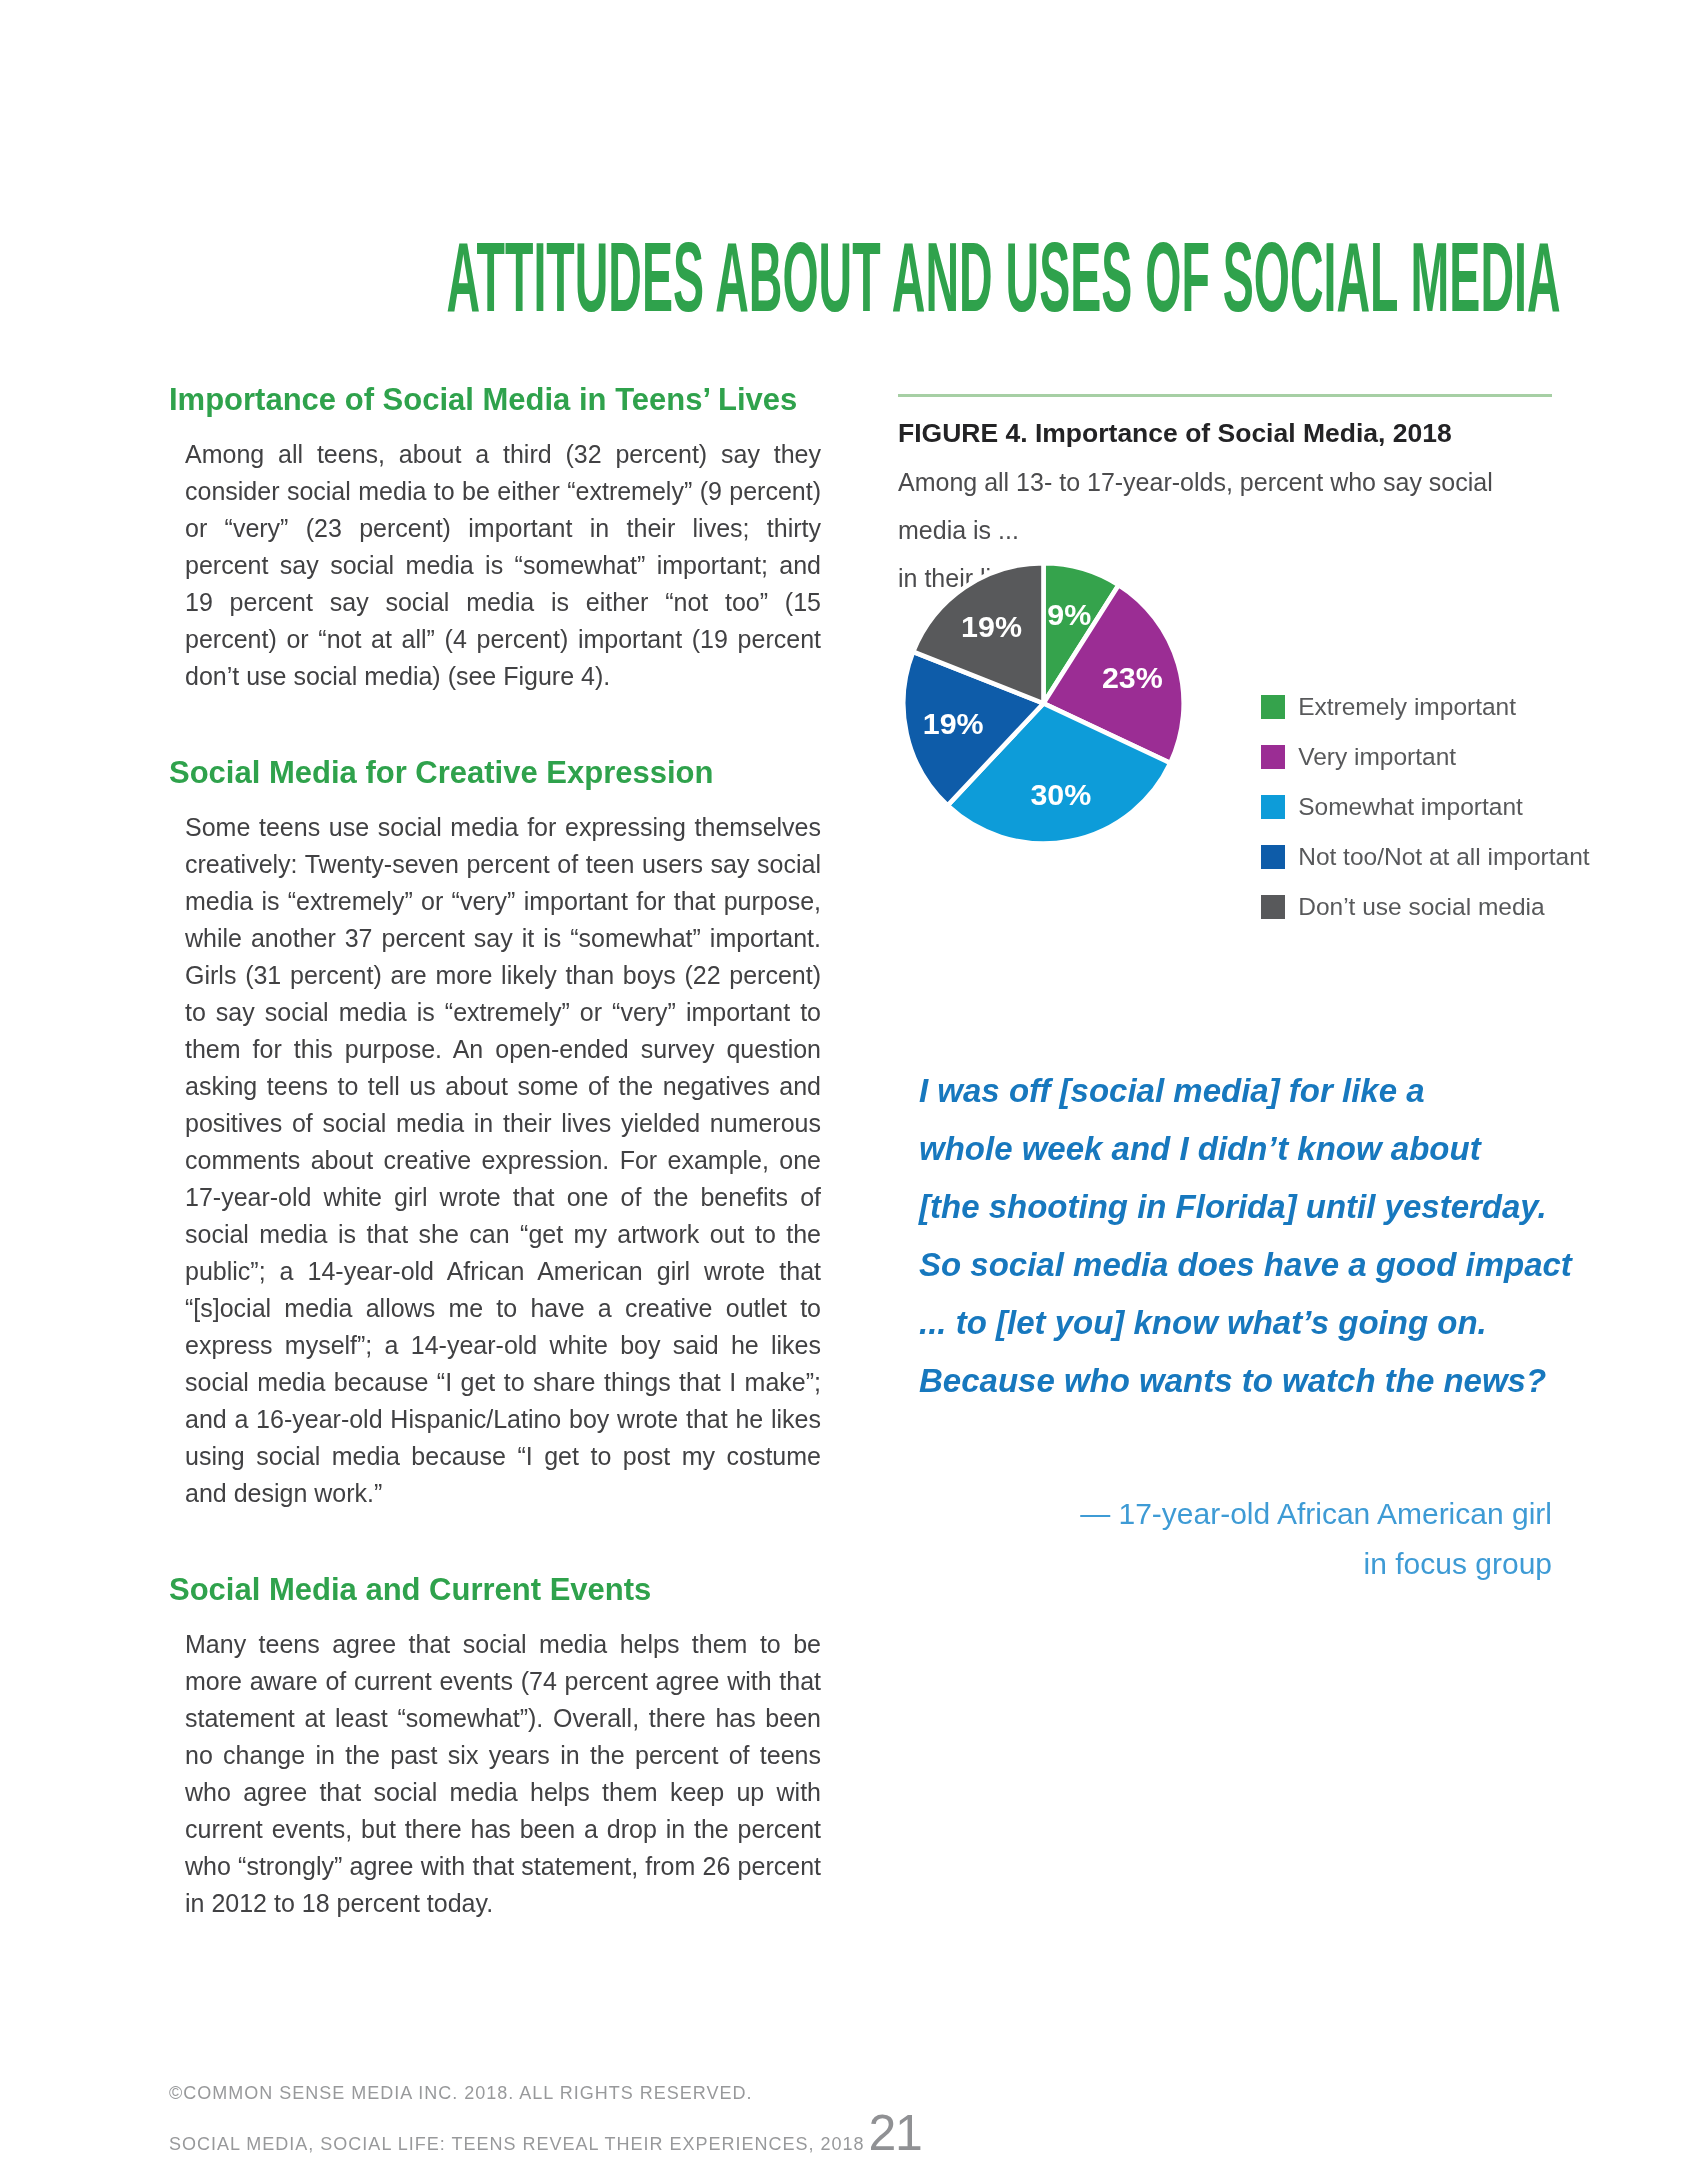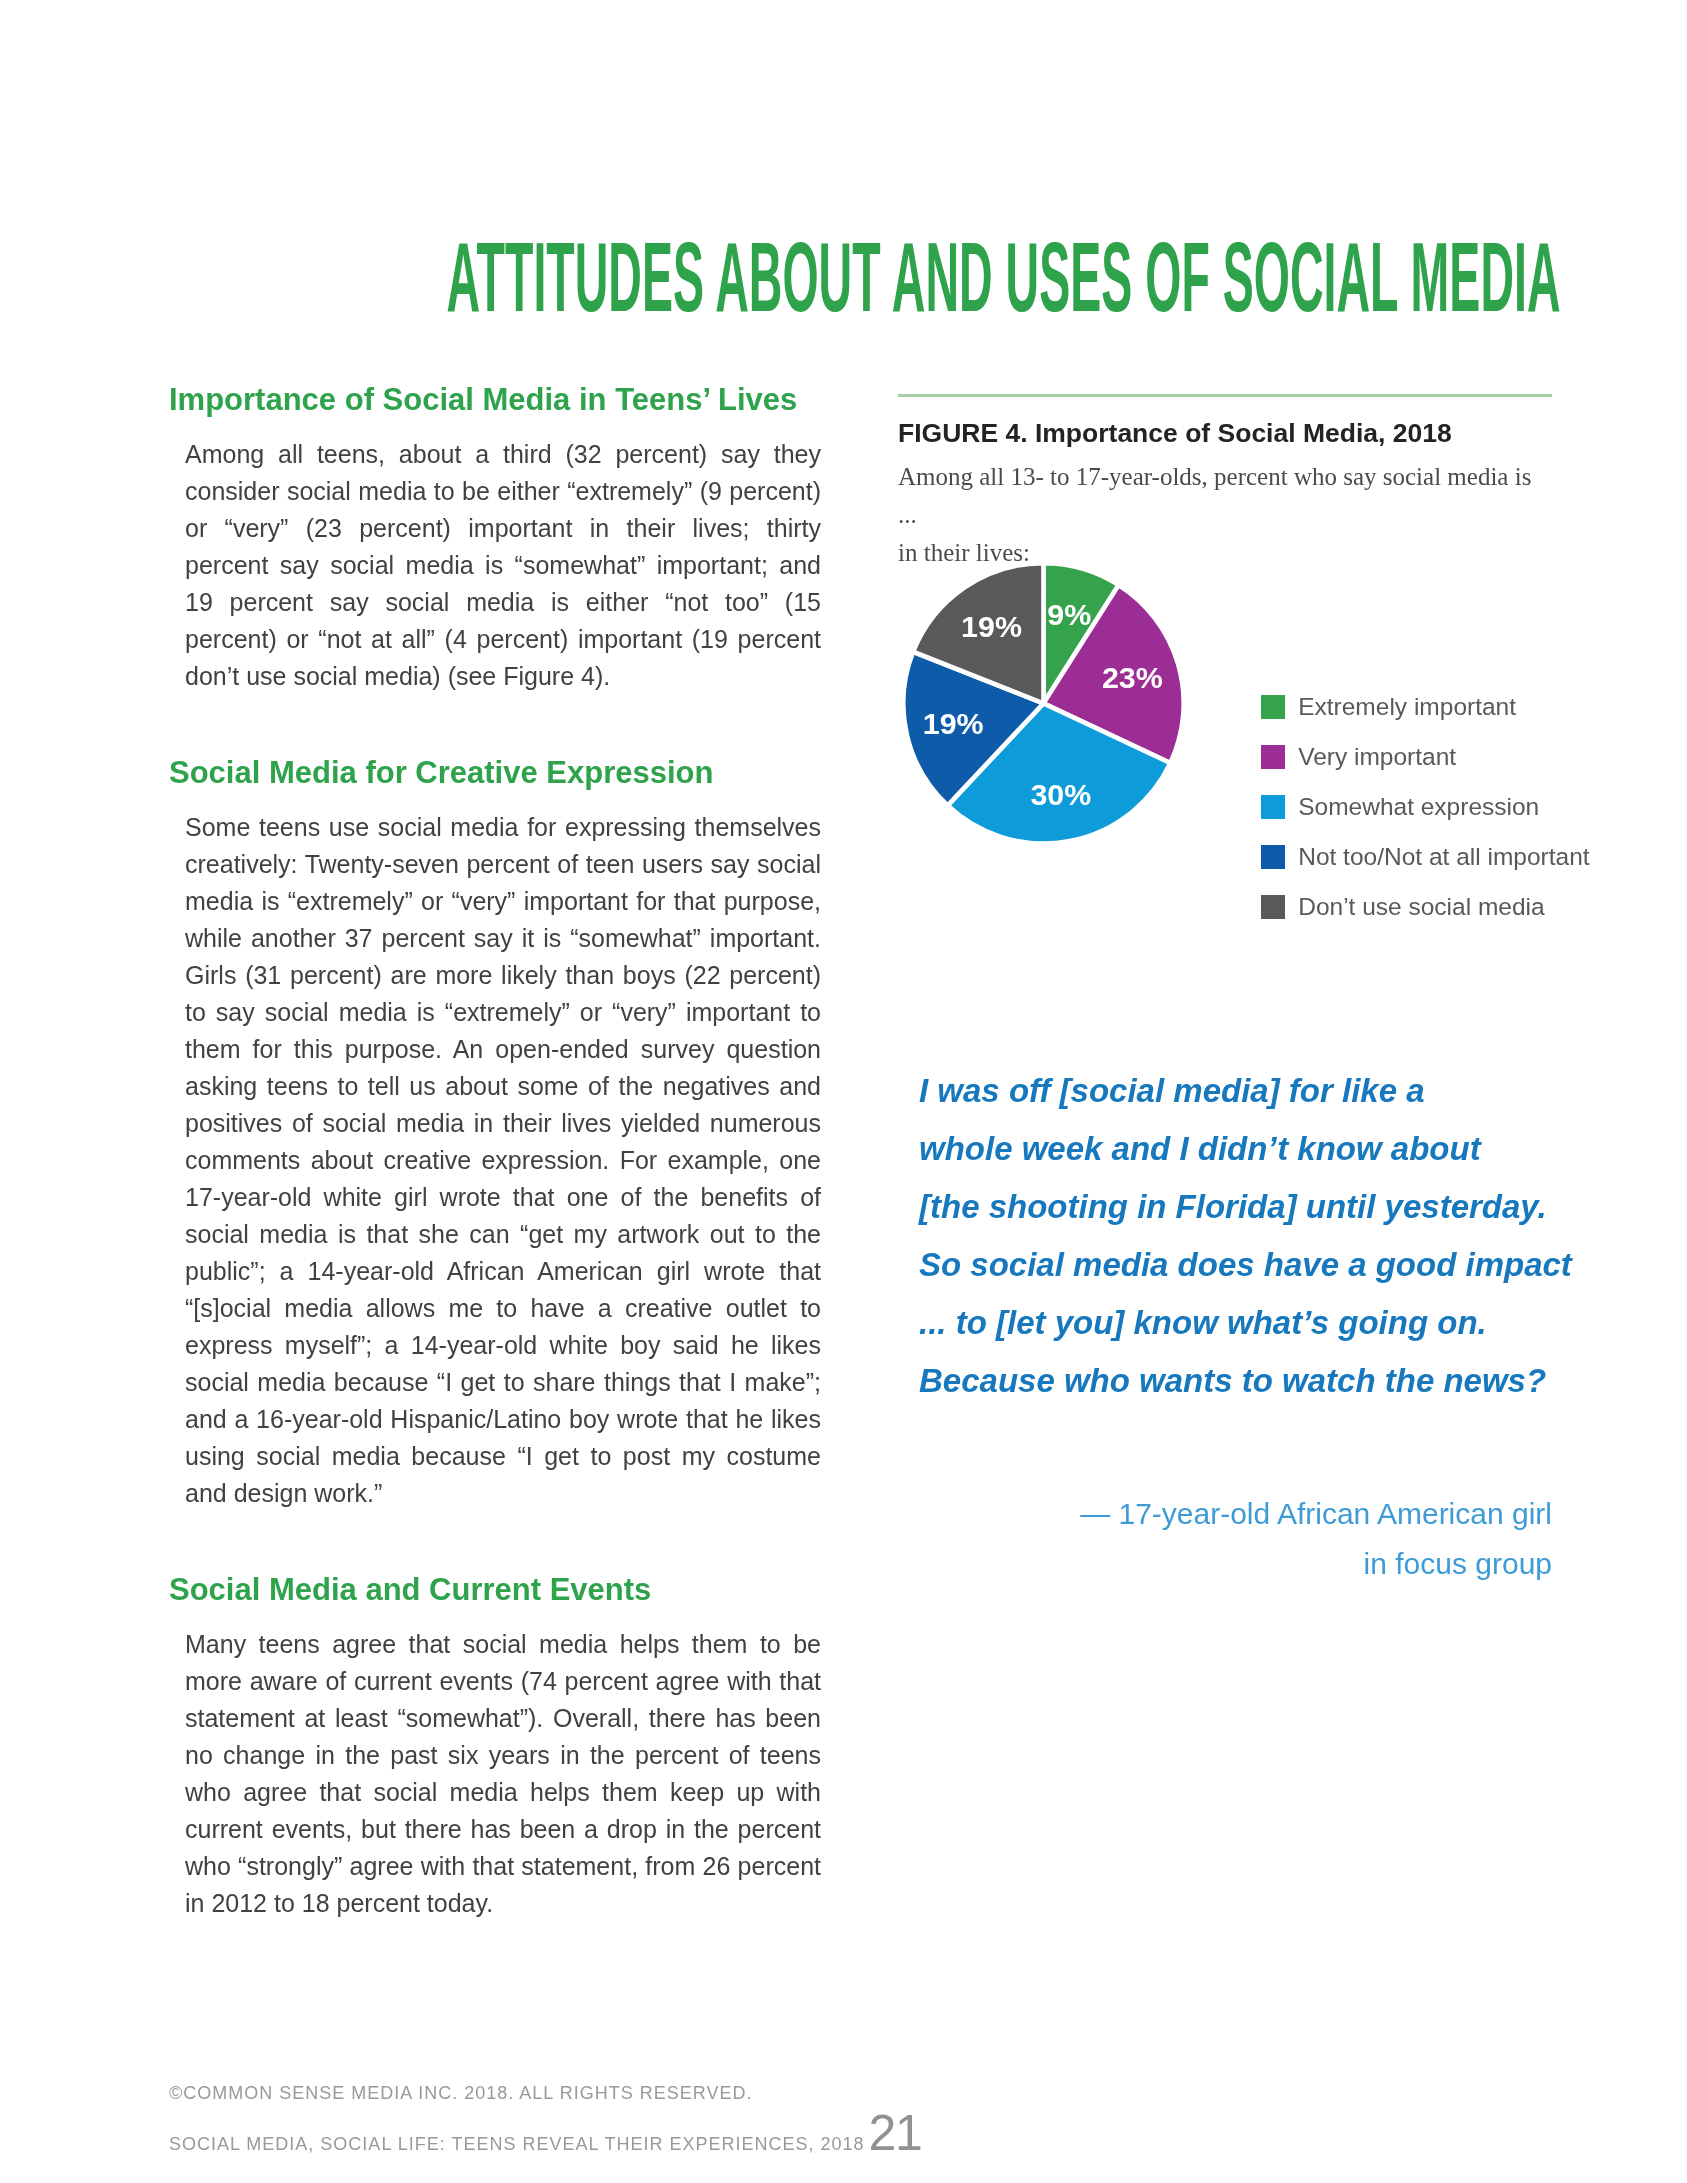--- a/index.html
+++ b/index.html
@@ -17,21 +17,21 @@
   
   .left-col{position:absolute;left:169px;top:380px;width:668px;color:#414143;}
   .green-heading{color:#2fa24c;font-size:31px;font-weight:bold;margin:0;line-height:40px;}
   .left-col p{font-size:25px;line-height:37px;text-align:justify;margin:16px;color:#414143;}
   .mt-p{margin-top:30px;}
   .mt-h{margin-top:58px;}
   
   .right-col{position:absolute;left:898px;top:394px;width:654px;height:1389px;}
   .figure-rule{position:absolute;left:0;top:0;width:654px;height:3.3px;background:#a6cfa4;}
   .figure-caption{position:absolute;left:0;top:24px;font-size:26.5px;font-weight:bold;color:#232325;white-space:nowrap;}
-  .figure-desc{position:absolute;left:0;top:64px;font-size:25px;line-height:38px;color:#4b4b4d;font-family:Liberation Serif, serif;}
+  .figure-desc{position:absolute;left:0;top:64px;font-size:25px;line-height:48px;color:#4b4b4d;}
   .pie-svg{position:absolute;left:0;top:167px;width:291px;height:286px;}
   .pie-label{font-size:46px;font-weight:bold;fill:#ffffff;font-family:"Liberation Sans",sans-serif;}
   .legend{position:absolute;left:363px;top:300px;display:flex;flex-direction:column;gap:25px;}
   .legend-item{display:flex;align-items:center;height:25px;}
   .legend-swatch{width:24px;height:24px;margin-right:13.2px;flex:none;}
   .legend-label{font-size:24.5px;color:#58595b;white-space:nowrap;}
   
   .quote{position:absolute;left:0;top:668px;width:681px;color:#1778be;font-size:33px;font-weight:bold;font-style:italic;margin-left:21px;}
   .quote-line{height:58px;line-height:58px;white-space:nowrap;}
   .attribution{position:absolute;right:0;top:1095px;text-align:right;color:#3e9bd5;font-size:30px;line-height:50px;font-style:normal;}
@@ -82,21 +82,21 @@
       <div class="legend-item">
         <span class="legend-swatch" style="background: rgb(53, 163, 76);"></span>
         <span class="legend-label">Extremely important</span>
       </div>
       <div class="legend-item">
         <span class="legend-swatch" style="background: rgb(155, 45, 148);"></span>
         <span class="legend-label">Very important</span>
       </div>
       <div class="legend-item">
         <span class="legend-swatch" style="background: rgb(13, 156, 217);"></span>
-        <span class="legend-label">Somewhat expression</span>
+        <span class="legend-label">Somewhat important</span>
       </div>
       <div class="legend-item">
         <span class="legend-swatch" style="background: rgb(14, 92, 169);"></span>
         <span class="legend-label">Not too/Not at all important</span>
       </div>
       <div class="legend-item">
         <span class="legend-swatch" style="background: rgb(88, 89, 91);"></span>
         <span class="legend-label">Don’t use social media</span>
       </div>
     </div>

